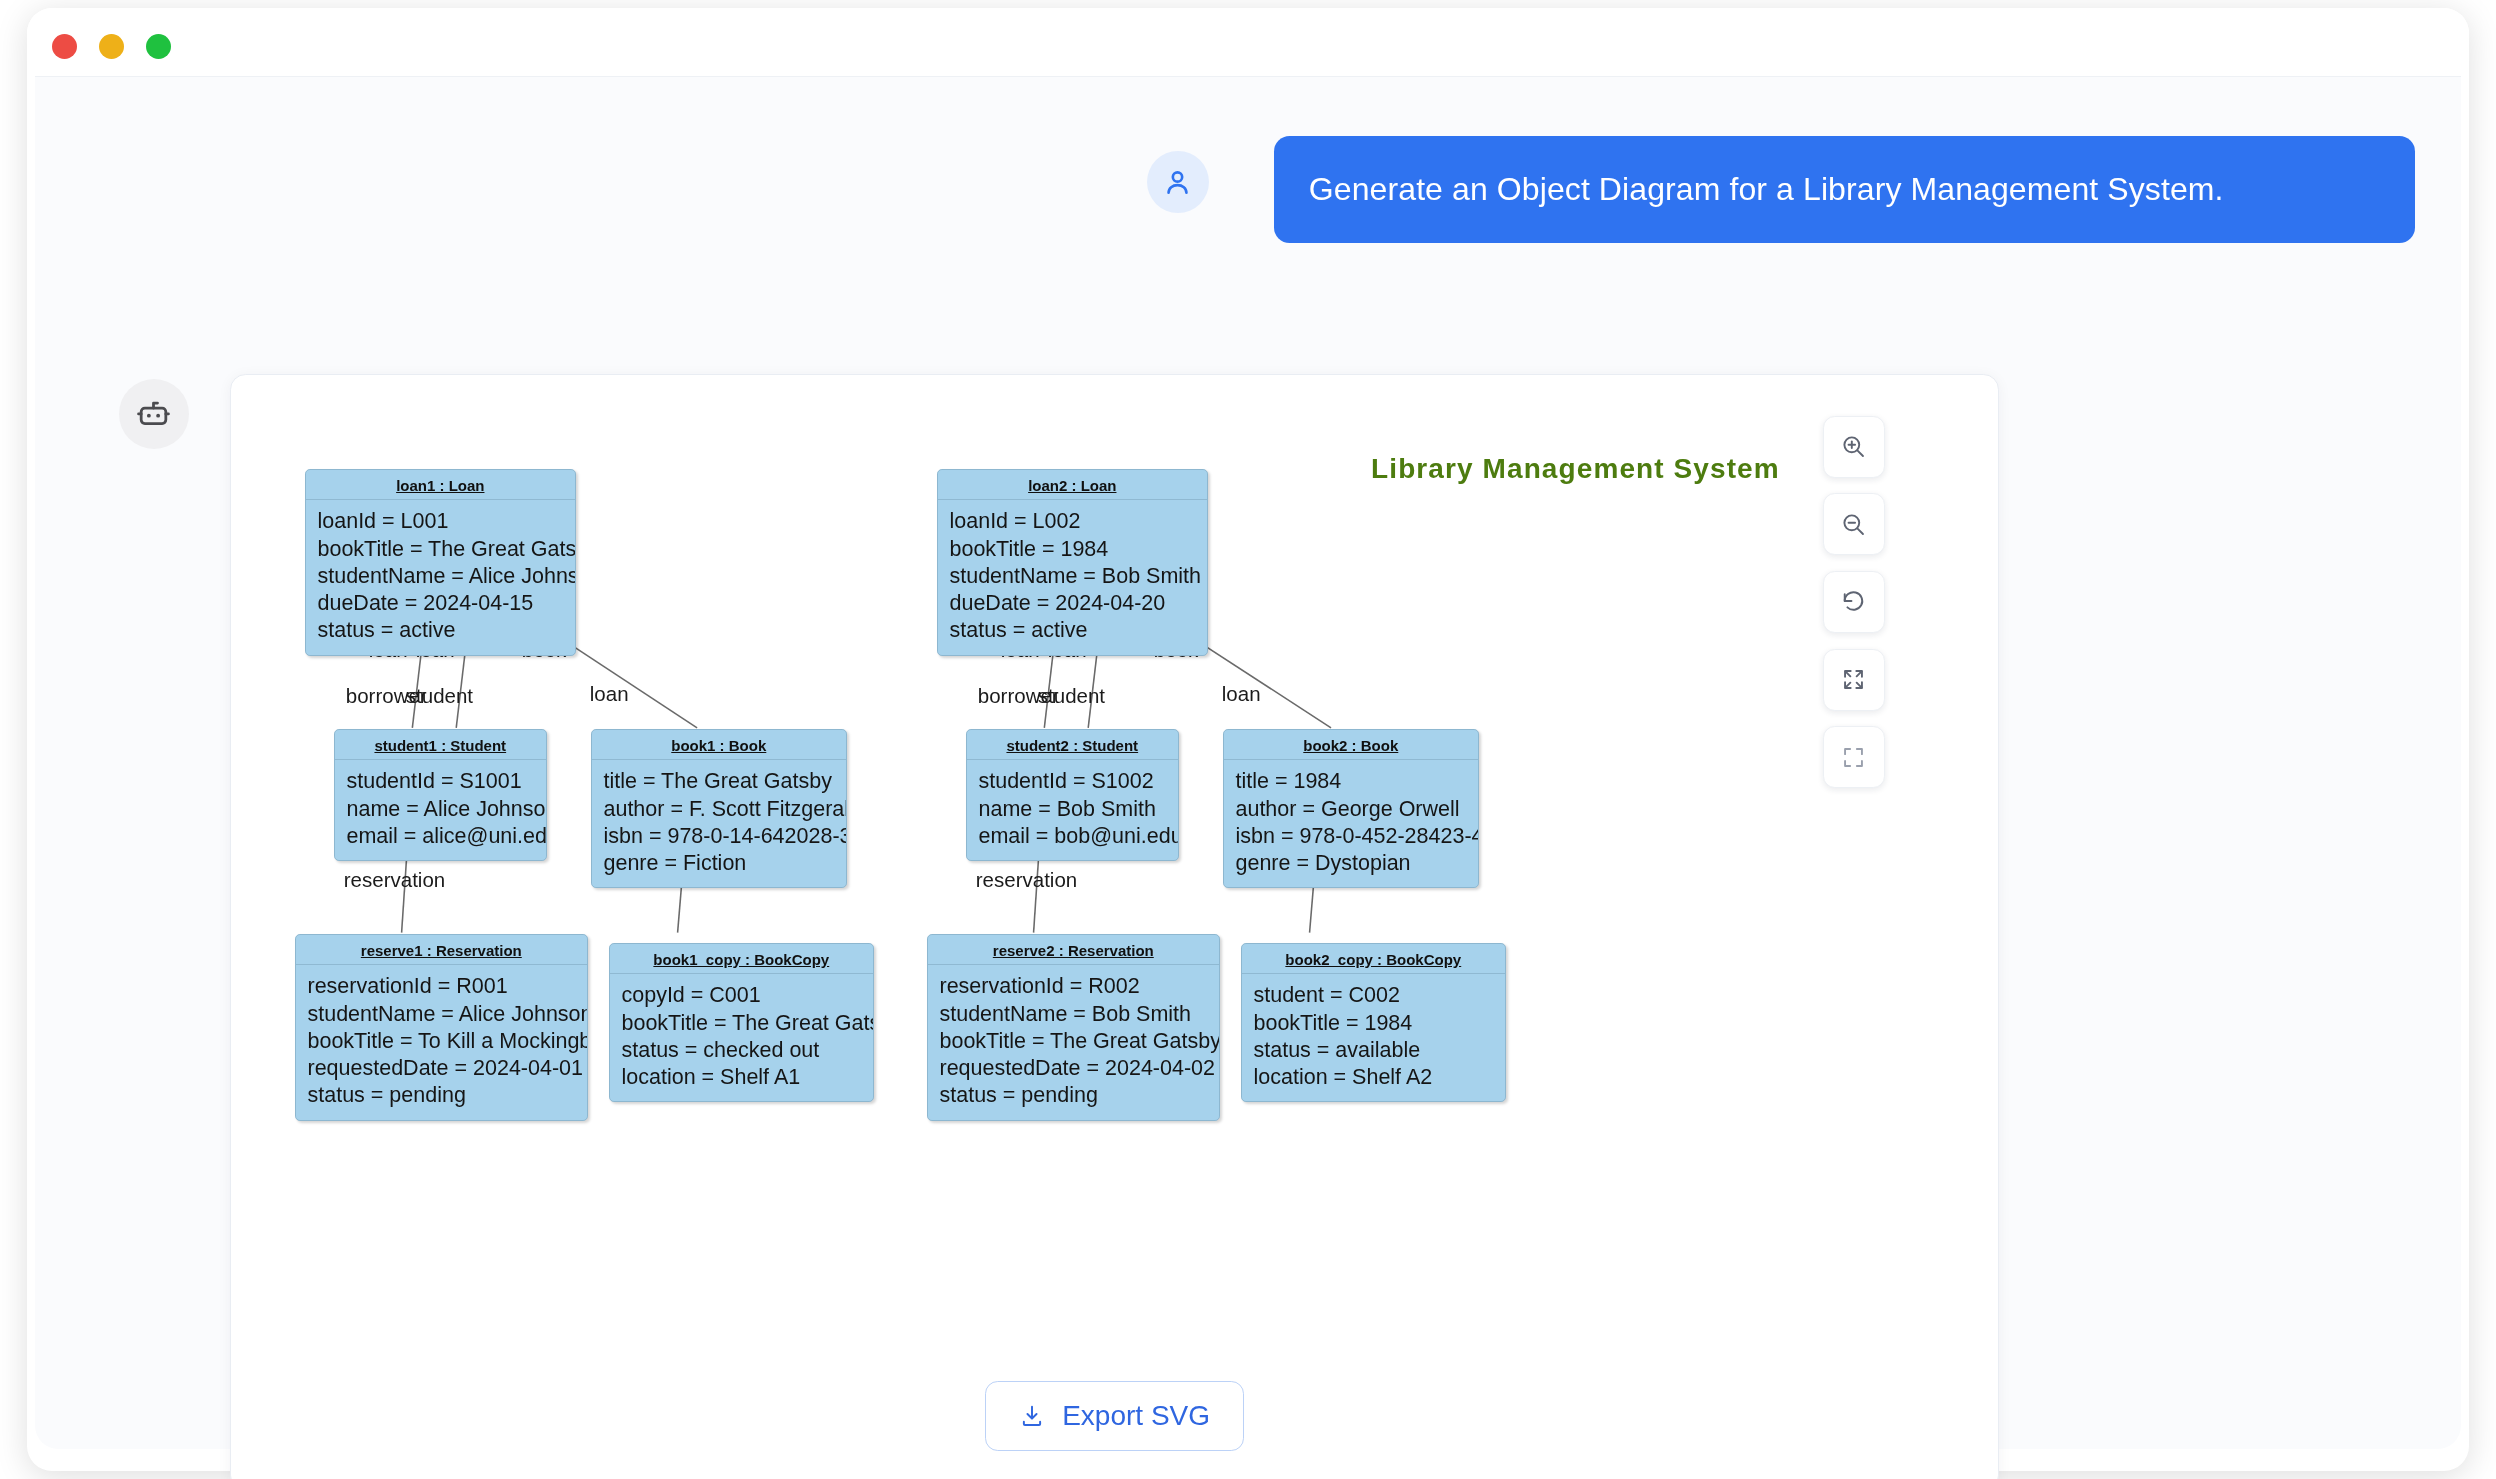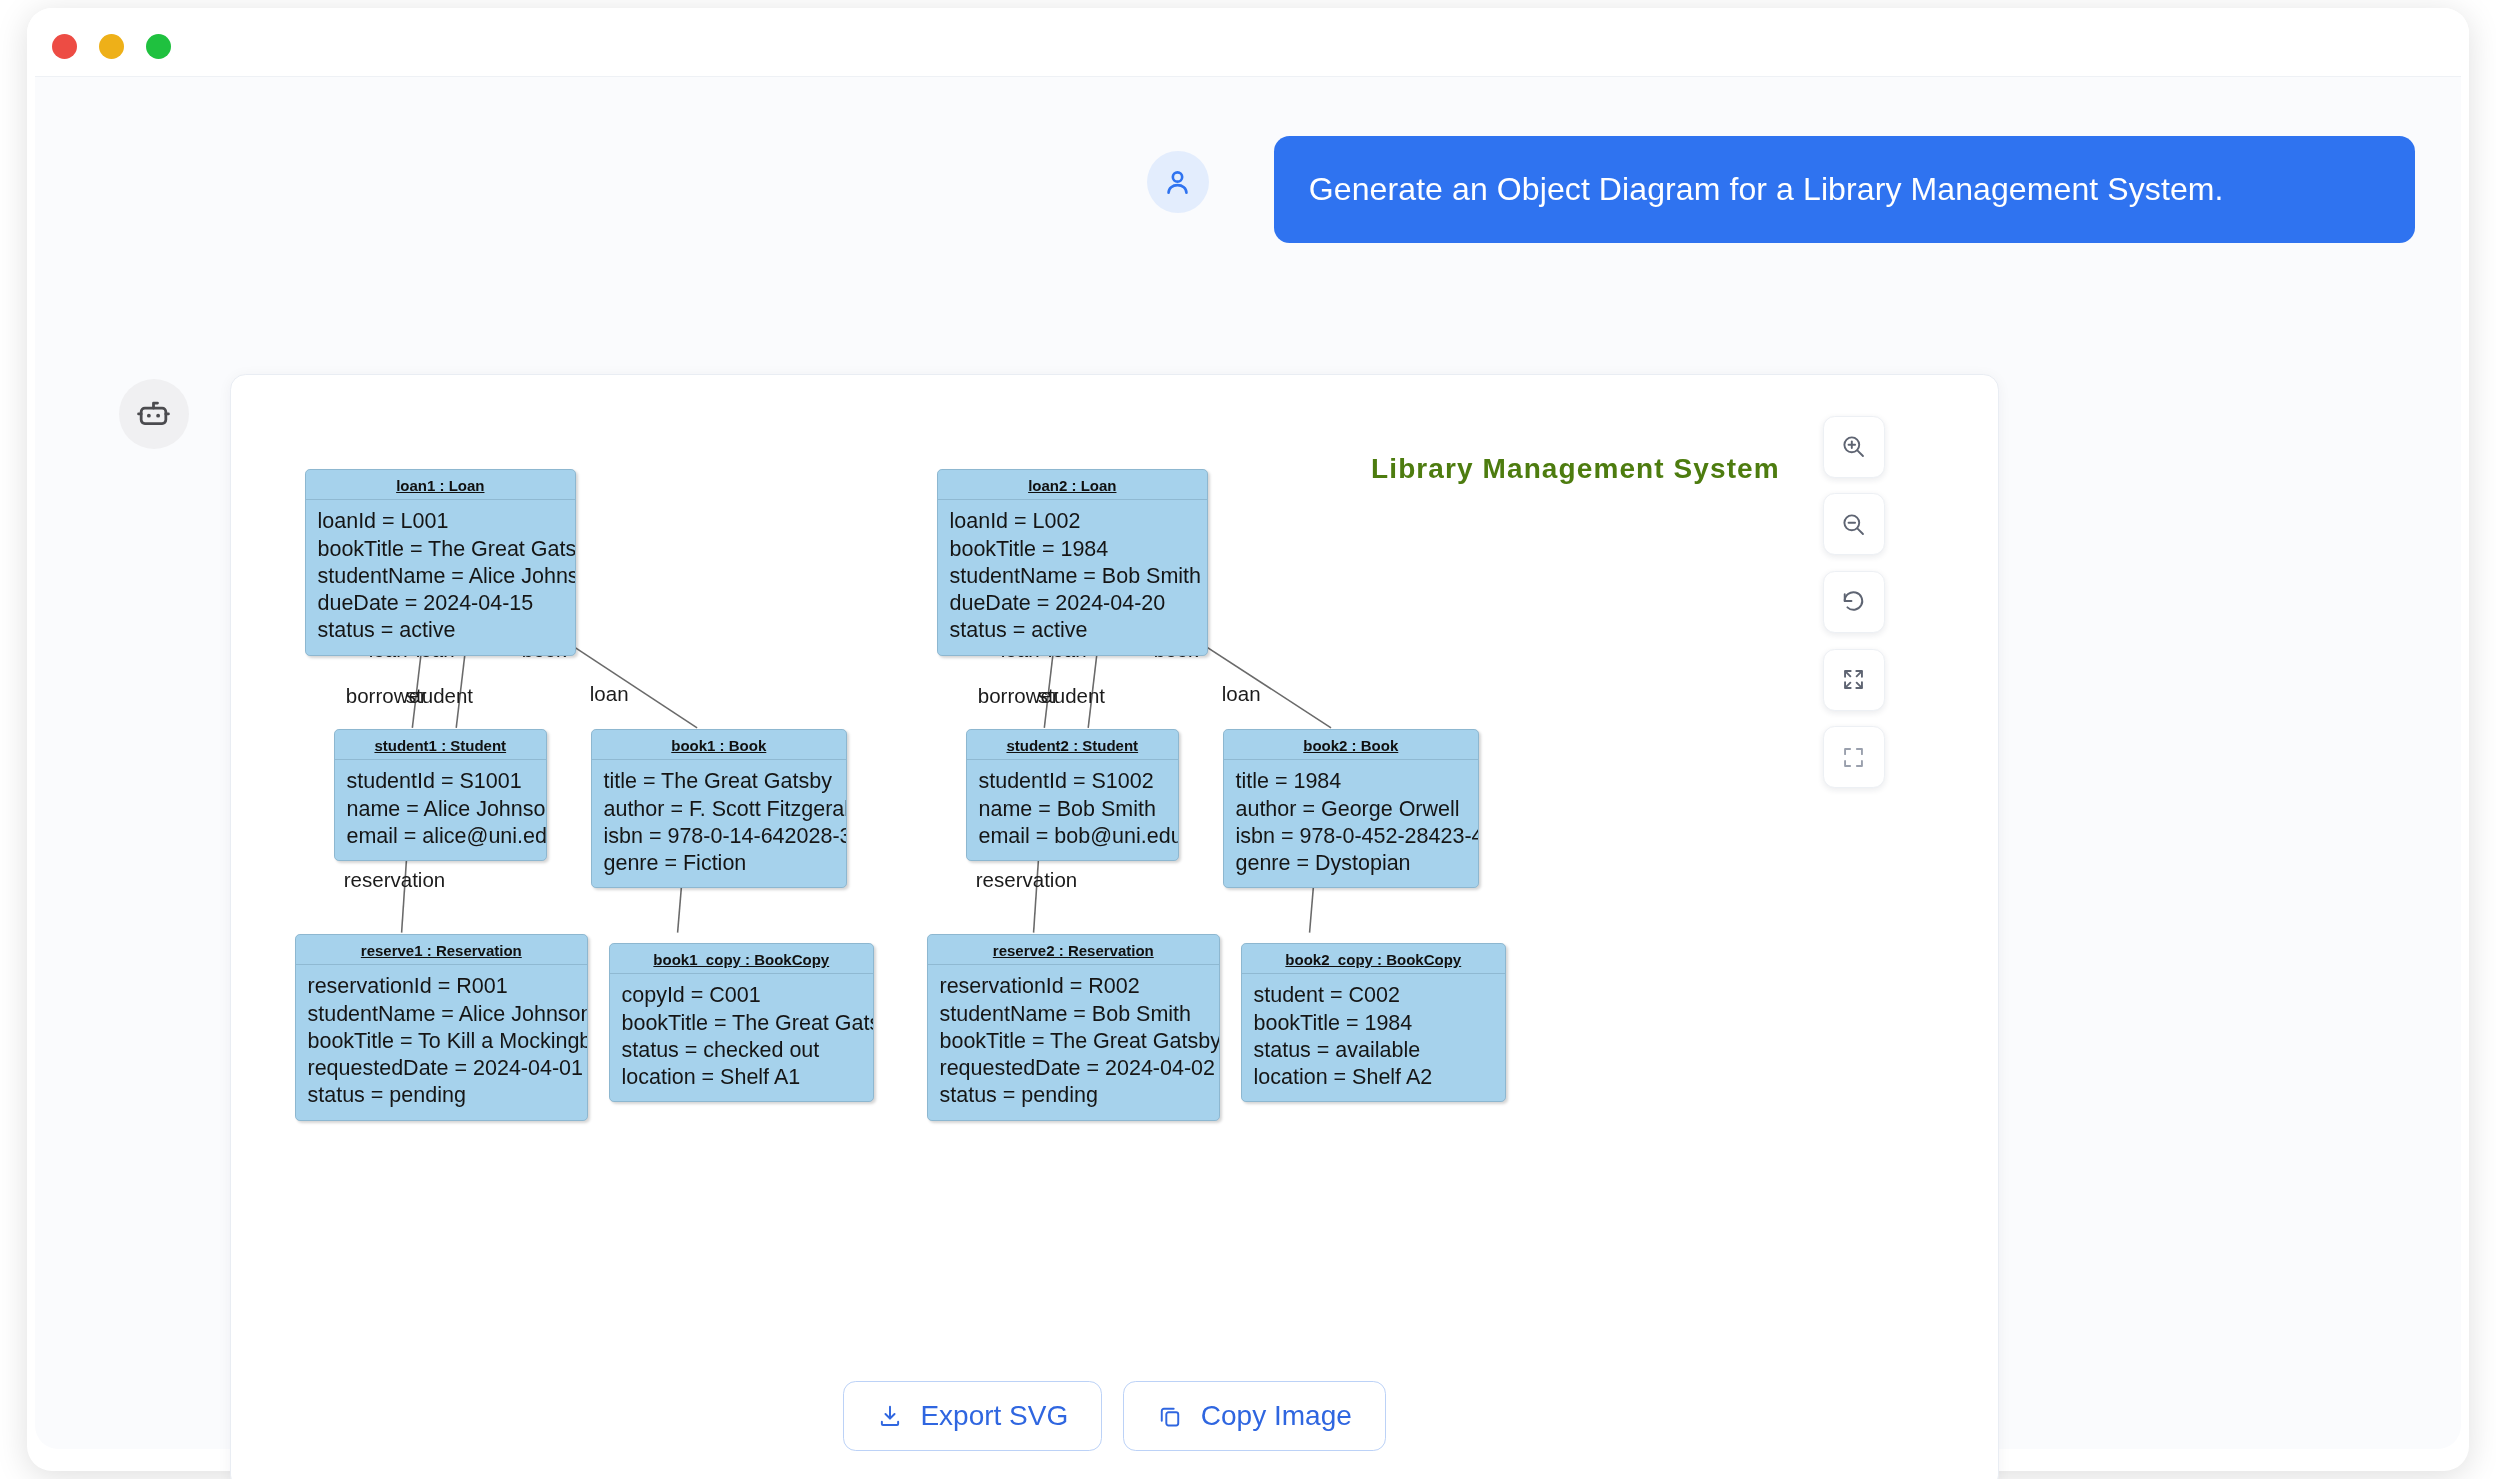--- a/index.html
+++ b/index.html
@@ -433,27 +433,18 @@
         <div class="action-btn">
           <span>
             <svg width="26" height="26" viewBox="0 0 24 24" fill="none" stroke="#2f66e0" stroke-width="1.8" stroke-linecap="round" stroke-linejoin="round">
               <path d="M12 3.5v10.5"></path>
               <polyline points="7.8,10.2 12,14.3 16.2,10.2"></polyline>
               <path d="M4.5 17.2v2.1a1 1 0 0 0 1 1h13a1 1 0 0 0 1-1v-2.1"></path>
             </svg>
           </span>
           <span>Export SVG</span>
         </div>
-        <div class="action-btn">
-          <span>
-            <svg width="26" height="26" viewBox="0 0 24 24" fill="none" stroke="#2f66e0" stroke-width="1.8" stroke-linecap="round" stroke-linejoin="round">
-              <rect x="8.6" y="8.6" width="11" height="12.2" rx="2"></rect>
-              <path d="M15.4 5.3H6.4a2 2 0 0 0-2 2v9.1"></path>
-            </svg>
-          </span>
-          <span>Copy Image</span>
-        </div>
       </div>
 
     </div>
   </div>
 </div>
 
 
 </body></html>

